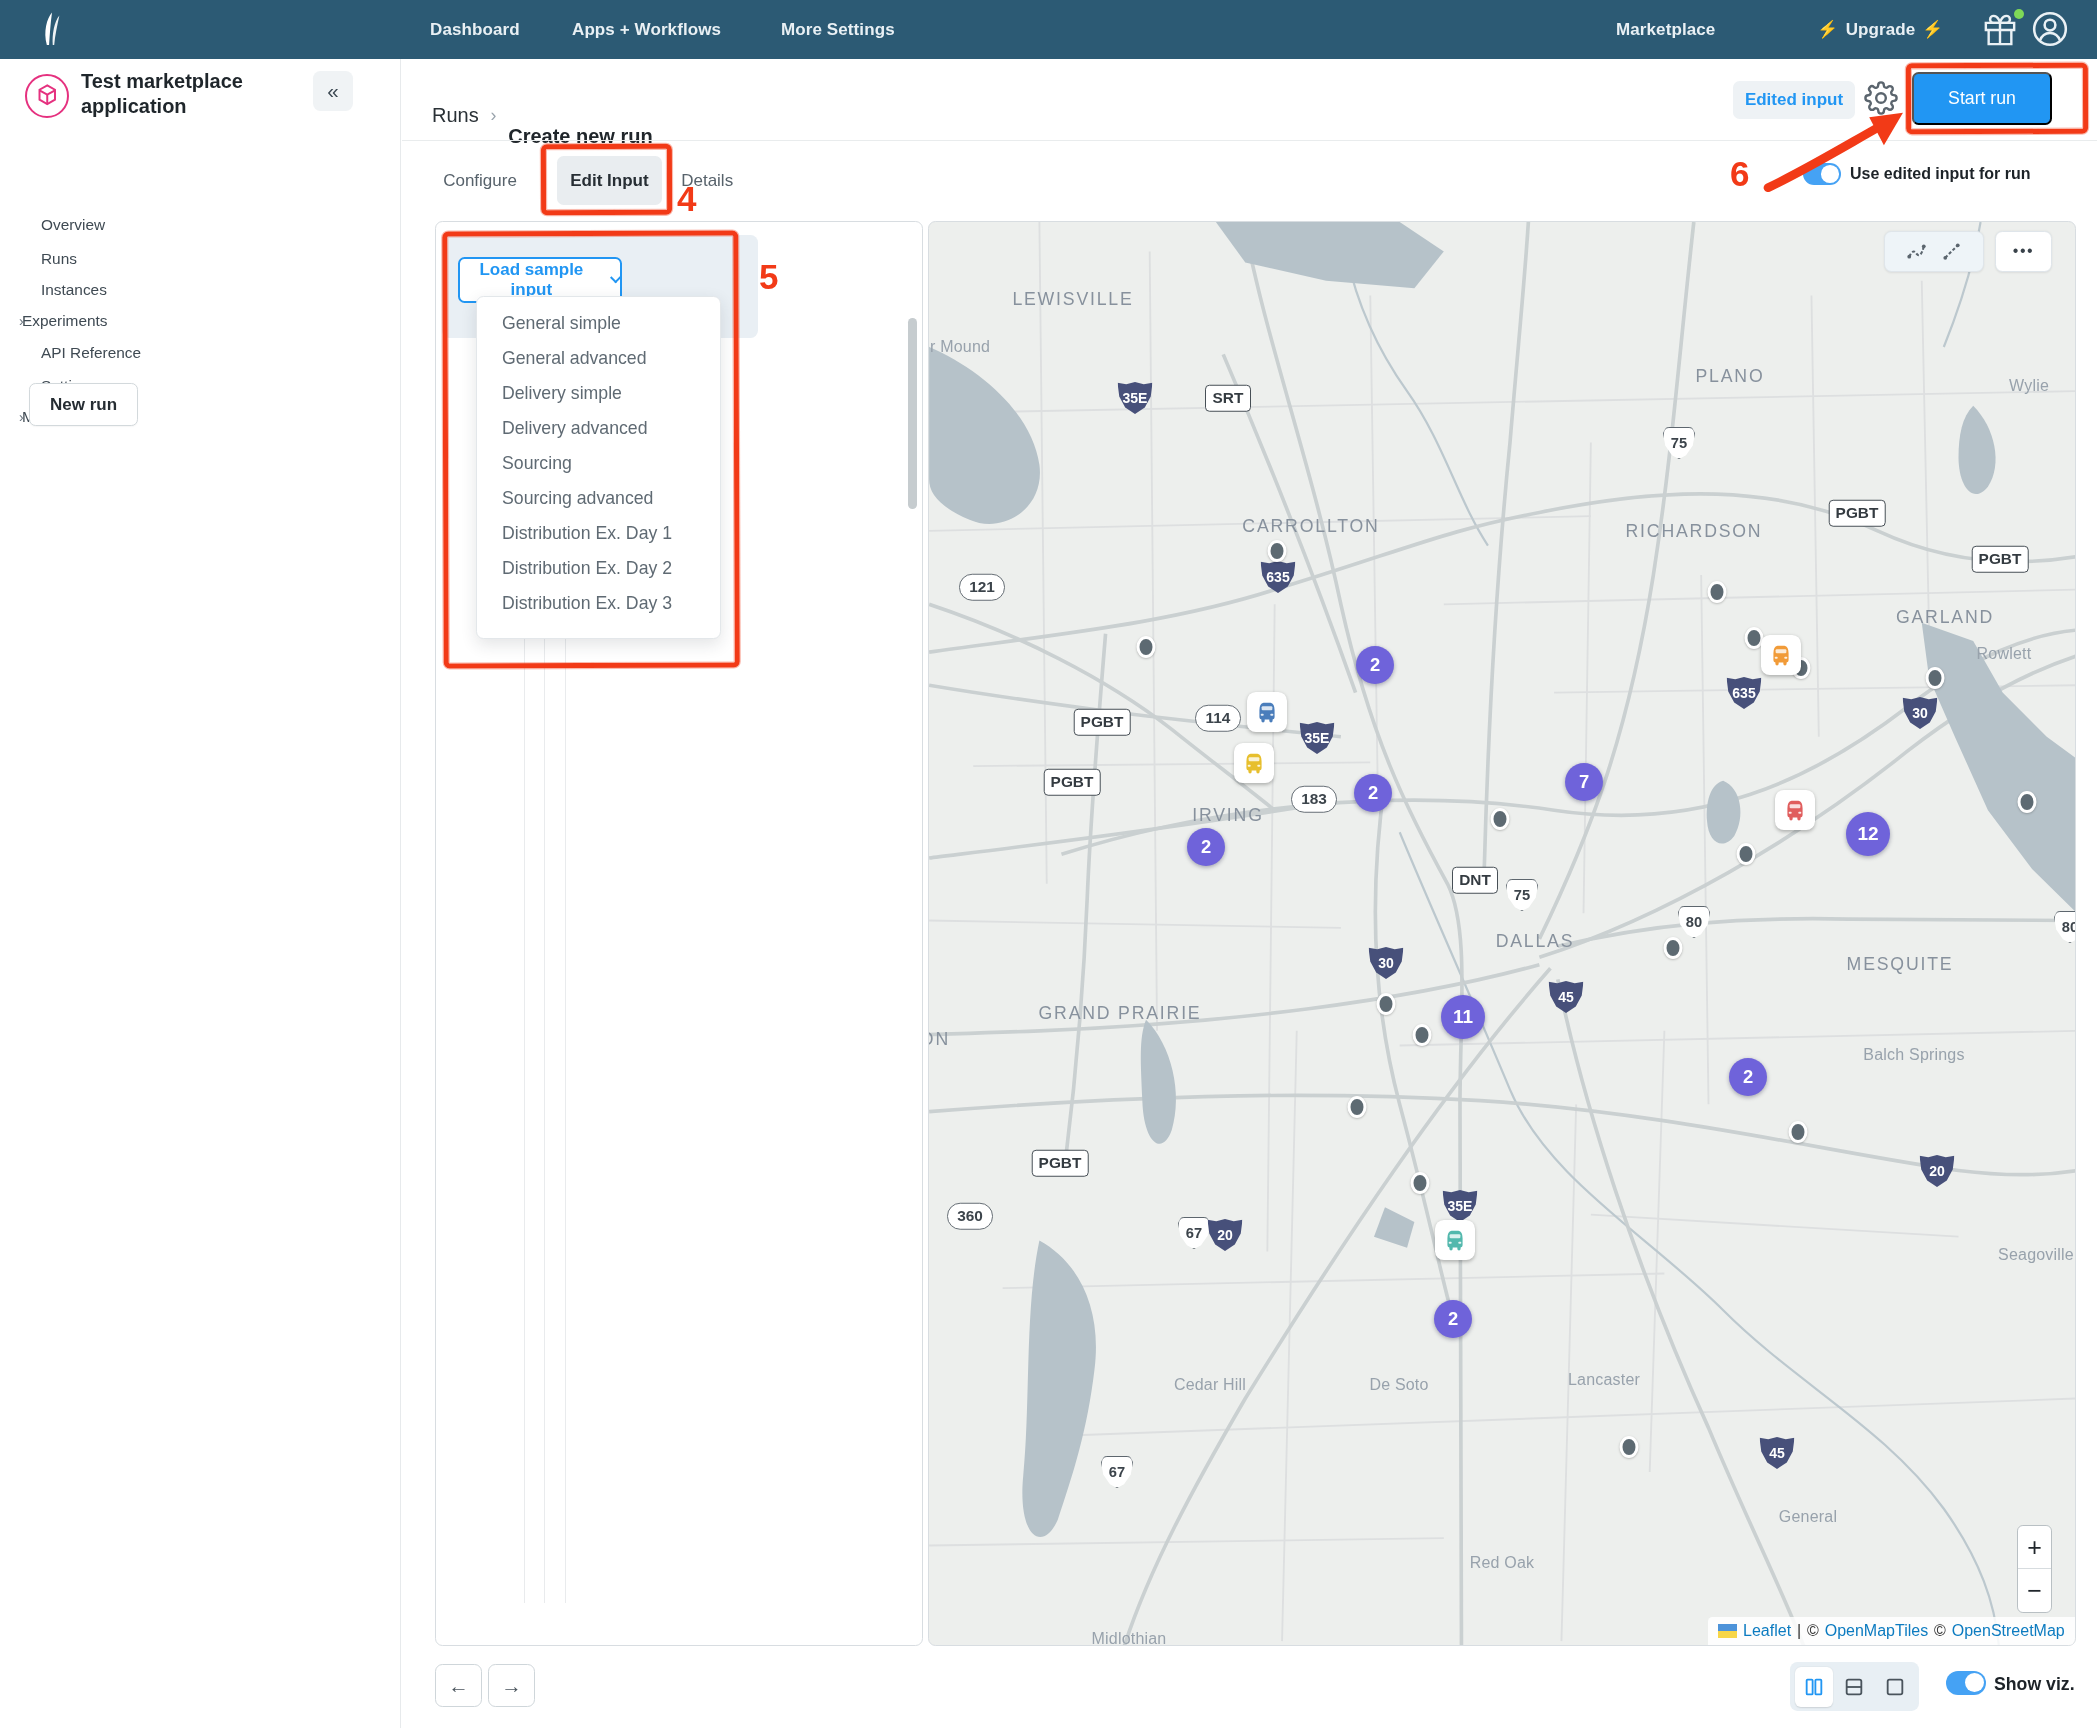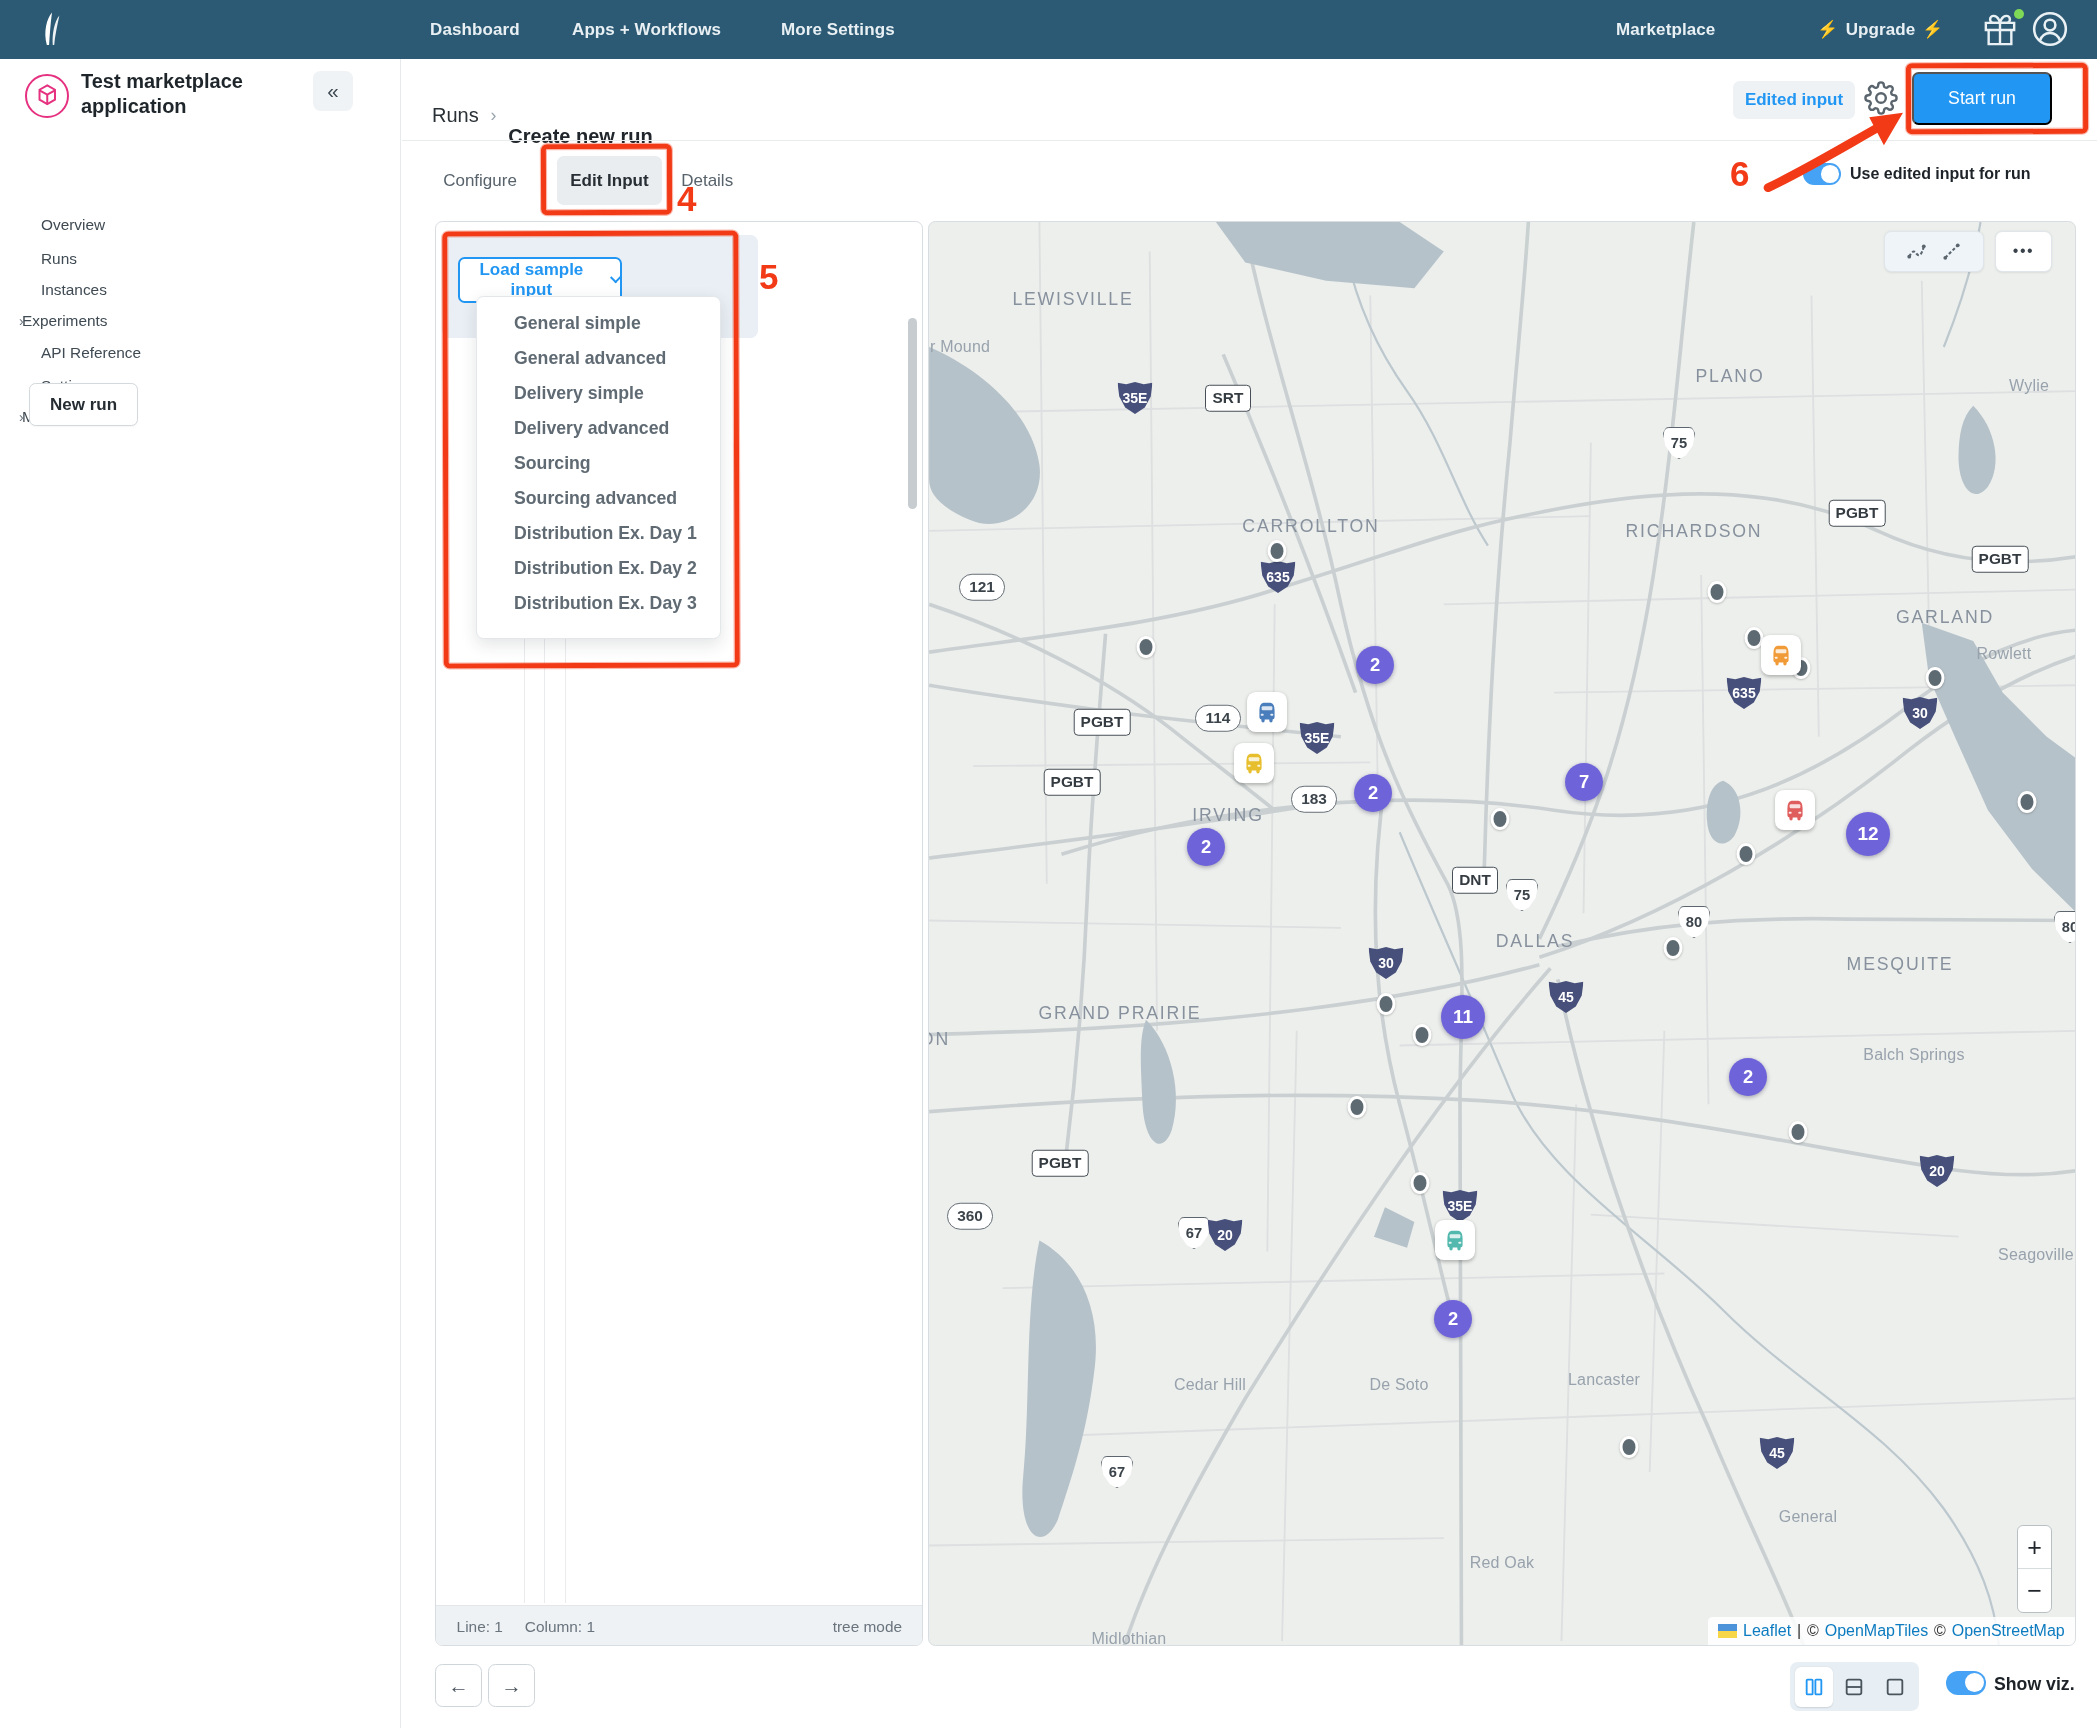--- a/index.html
+++ b/index.html
@@ -41,21 +41,21 @@
   .toggle{position:absolute;border-radius:735px;background:#45a2f4;cursor:pointer;}
   .toggle .knob{position:absolute;top:2.2px;right:2.2px;background:#fff;border-radius:50%;}
   .toggle-label{position:absolute;font-weight:700;color:#1d2328;}
 
   
   .editor{position:absolute;left:435px;top:221px;width:488px;height:1425px;border:0.7px solid var(--border);border-radius:7.4px;background:#fff;overflow:hidden;}
   .ed-band{position:absolute;left:5.9px;top:13.2px;width:316px;height:103px;background:var(--band);border-radius:7.4px;}
   .load-btn{position:absolute;left:22px;top:35px;width:164px;height:46px;background:#fff;border:2.2px solid var(--blue);border-radius:6.6px;color:var(--blue);font-size:17px;font-weight:700;display:flex;align-items:center;justify-content:center;gap:8.8px;cursor:pointer;}
   .load-btn .chv{width:8.8px;height:8.8px;border-right:2.2px solid var(--blue);border-bottom:2.2px solid var(--blue);transform:rotate(45deg);margin-top:-4.4px;}
   .menu{position:absolute;left:40px;top:74px;width:245px;height:343px;background:#fff;border:0.7px solid #e3e7ea;border-radius:7.4px;box-shadow:0 5.9px 16px rgba(30,40,50,.12);z-index:6;padding-top:8.8px;}
-  .menu .mi{height:35px;display:flex;align-items:center;padding-left:37px;font-size:17.7px;color:#5f6a73;cursor:pointer;font-weight:bold;}
+  .menu .mi{height:35px;display:flex;align-items:center;padding-left:25px;font-size:17.7px;color:#5f6a73;cursor:pointer;}
   .guide{position:absolute;width:1.1px;background:#e9ebed;top:412px;height:969px;}
   .crow{position:absolute;left:0;width:100%;height:26.5px;font-family:"DejaVu Sans Mono",monospace;font-size:17.3px;line-height:26.5px;white-space:pre;}
   .crow .gut{position:absolute;left:22px;width:49px;text-align:right;color:#99a1a8;}
   .crow .fold{position:absolute;left:76px;color:#8c959f;font-size:11px;}
   .crow .code{position:absolute;}
   .ed-status{position:absolute;left:0px;top:1383px;width:488px;height:43px;background:#eef2f5;border-top:0.7px solid #e3e7ea;font-size:15.4px;color:#6a747d;display:flex;align-items:center;z-index:7;}
   .scrollbar{position:absolute;left:472px;top:96px;width:8.8px;height:191px;border-radius:4.4px;background:#c6cccf;z-index:5;}
 
   
   .map{position:absolute;left:928px;top:221px;width:1148px;height:1425px;border:0.7px solid var(--border);border-radius:7.4px;background:var(--map-bg);overflow:hidden;}
@@ -420,25 +420,20 @@
           <span>Distribution Ex. Day 1</span>
         </div>
         <div class="mi" style="position: relative; left: 0px; top: 0px;">
           <span>Distribution Ex. Day 2</span>
         </div>
         <div class="mi" style="position: relative; left: 0px; top: 0px;">
           <span>Distribution Ex. Day 3</span>
         </div>
       </div>
 
-    <div class="ed-status">
-      <span style="padding-left:20.6px">Line: 1</span>
-      <span style="padding-left:22px">Column: 1</span>
-      <span style="margin-left:auto;padding-right:22px">tree mode</span>
-    </div>
   </div>
 
   <div class="map">
     <svg class="base" width="1148" height="1425" viewBox="0 0 1561 1938">
 
       <g stroke="#dddfe0" stroke-width="2.5" fill="none">
         <path d="M150,0 L160,900"></path>
           <path d="M300,40 L310,1100"></path>
           <path d="M470,520 L460,1400"></path>
         <path d="M600,100 L610,760"></path>

